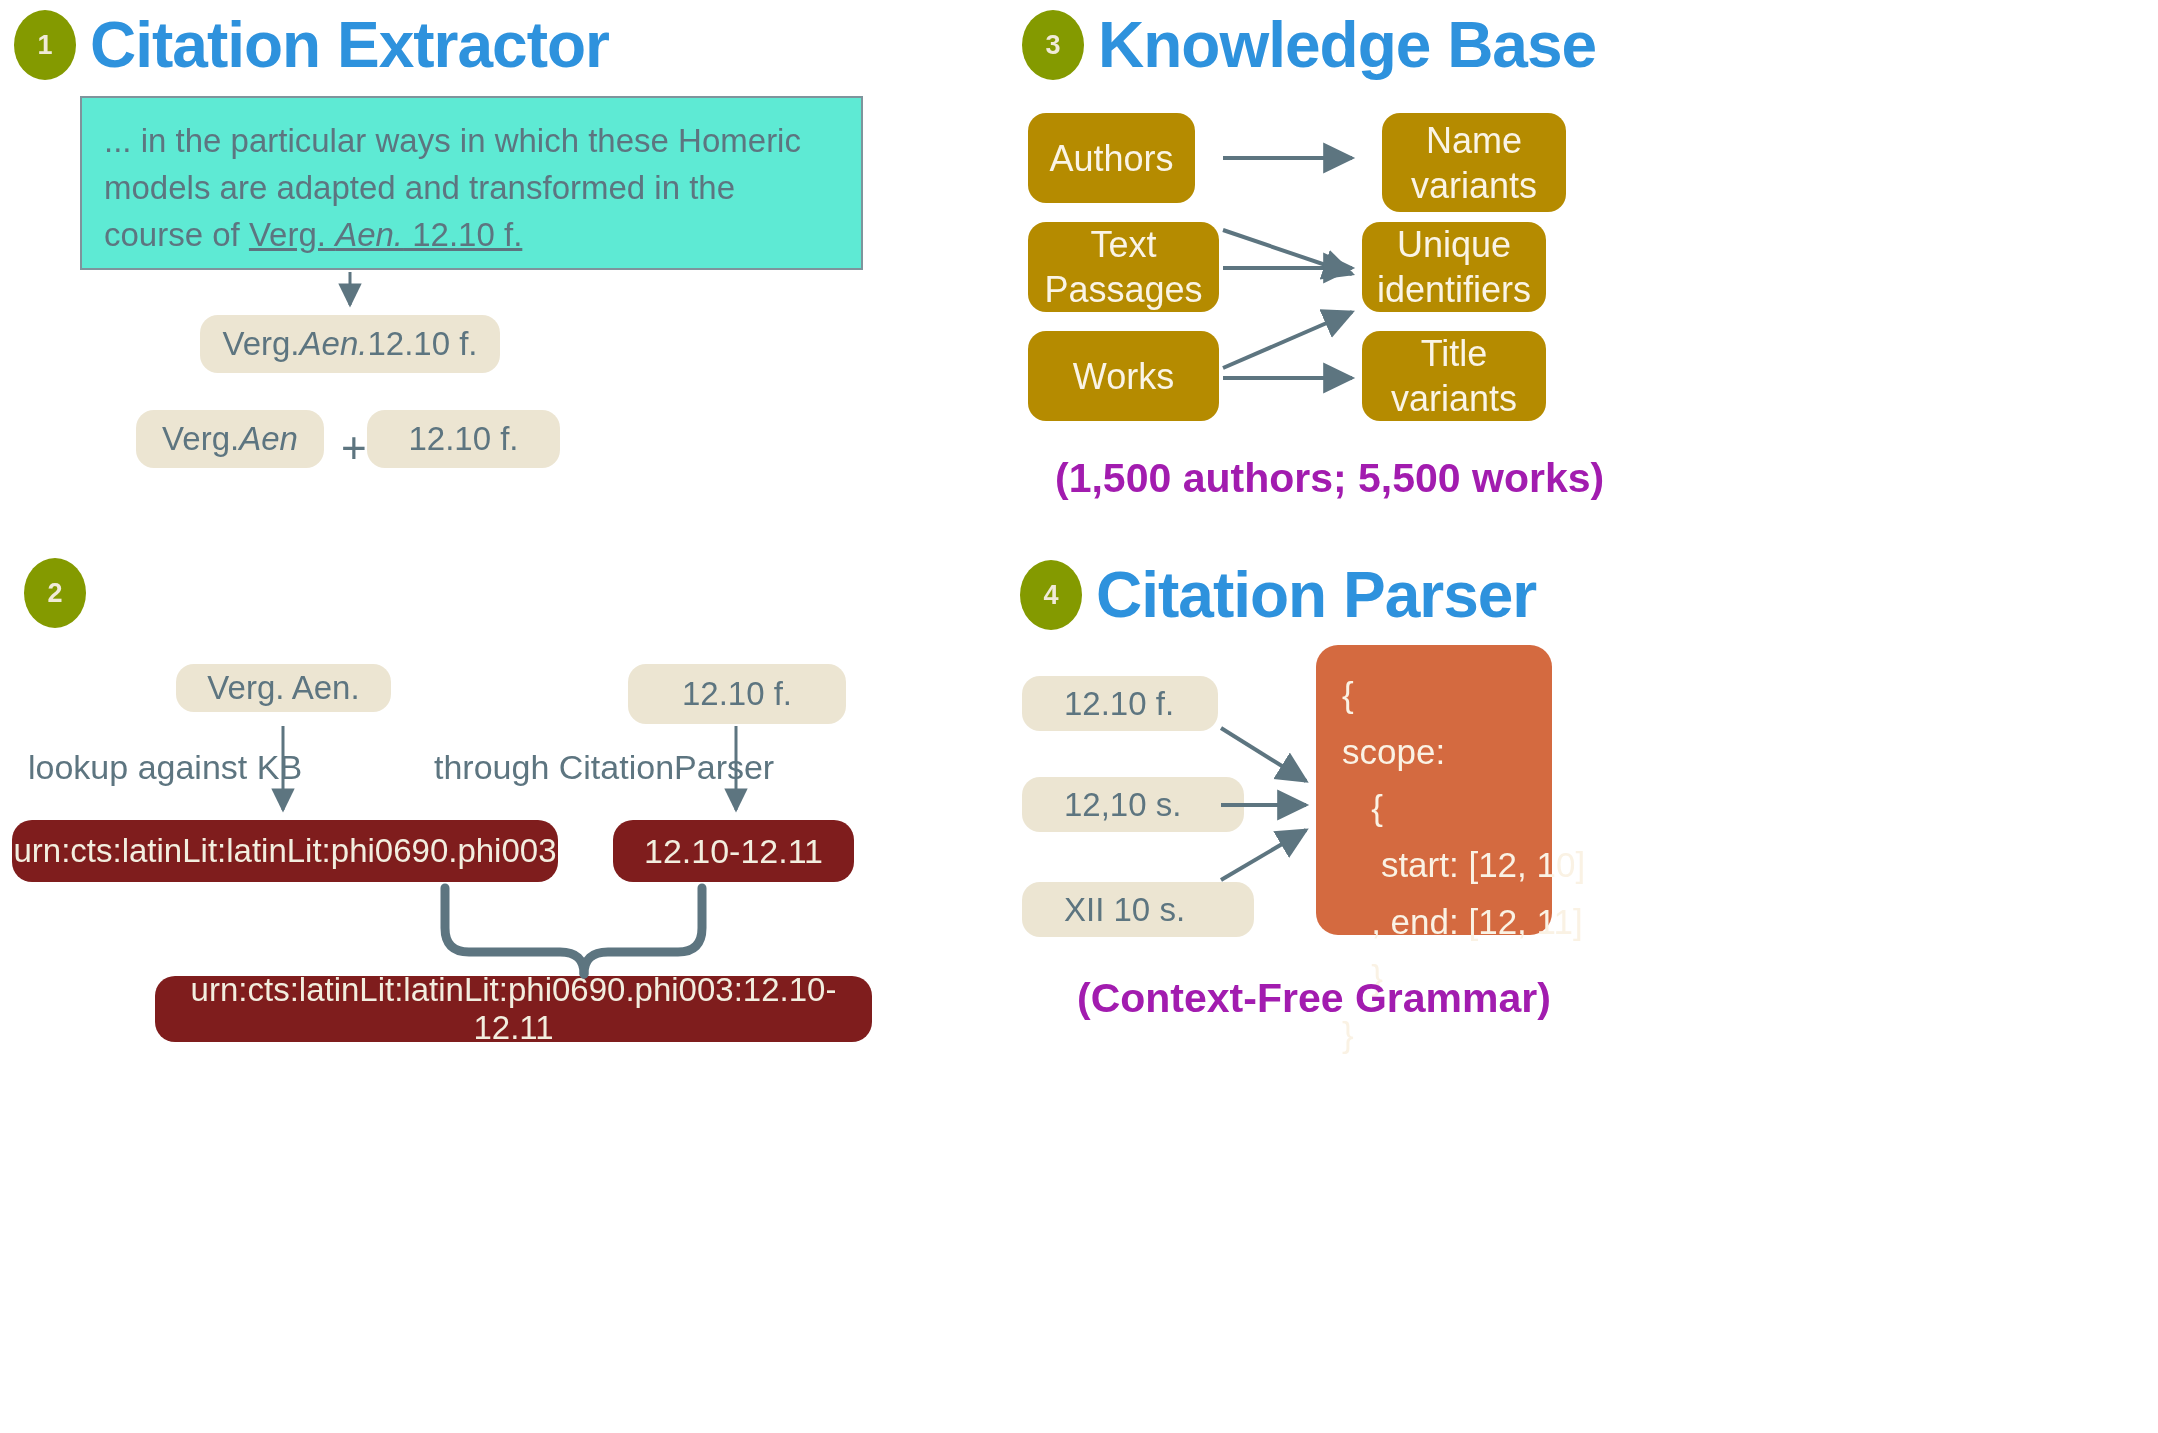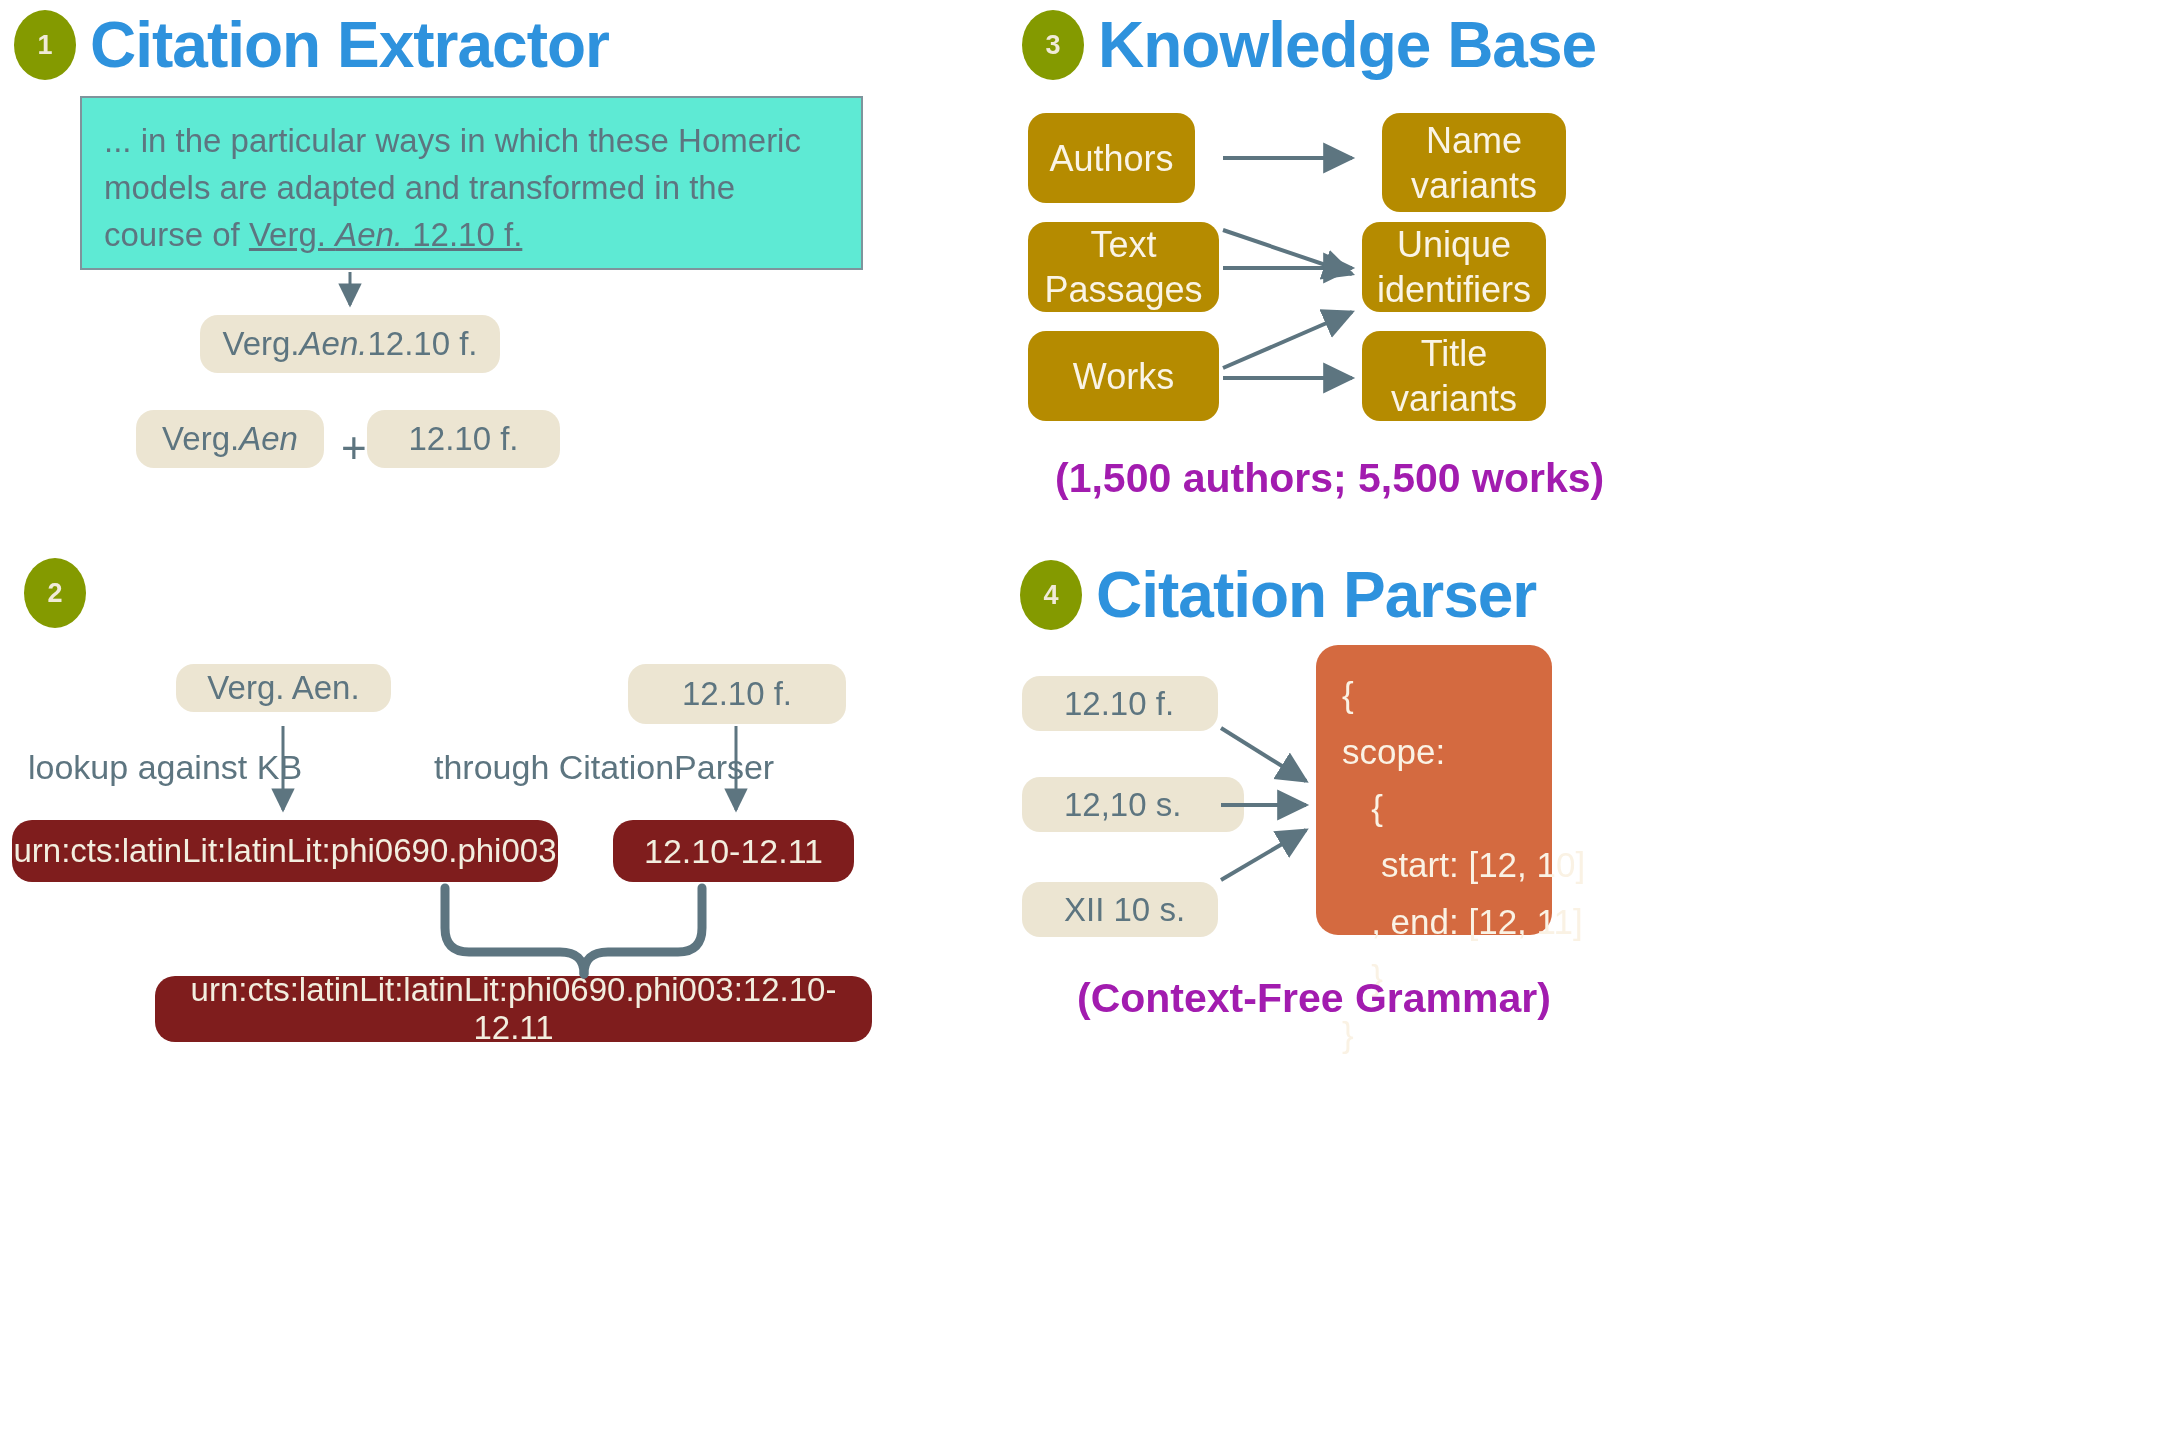--- a/index.html
+++ b/index.html
@@ -198,21 +198,21 @@
 
 <div class="caption" style="left:1055px; top:455px;">(1,500 authors; 5,500 works)</div>
 
 <div class="sec-header" style="left:1020px; top:560px;">
   <div class="badge">4</div>
   <div class="sec-title">Citation Parser</div>
 </div>
 
 <div class="beige-box" style="left:1022px; top:676px; width:196px; height:55px; justify-content:flex-start; padding-left:42px;">12.10 f.</div>
 <div class="beige-box" style="left:1022px; top:777px; width:222px; height:55px; justify-content:flex-start; padding-left:42px;">12,10 s.</div>
-<div class="beige-box" style="left:1022px; top:882px; width:196px; height:55px; justify-content:flex-start; padding-left:42px;">XII 10 s.</div>
+<div class="beige-box" style="left:1022px; top:882px; width:232px; height:55px; justify-content:flex-start; padding-left:42px;">XII 10 s.</div>
 
 <div class="orange-box" style="left:1316px; top:645px; width:236px; height:290px;">{
 scope:
    {
     start: [12, 10]
    , end: [12, 11]
    }
 }</div>
 
 <div class="caption" style="left:1077px; top:975px;">(Context-Free Grammar)</div>

